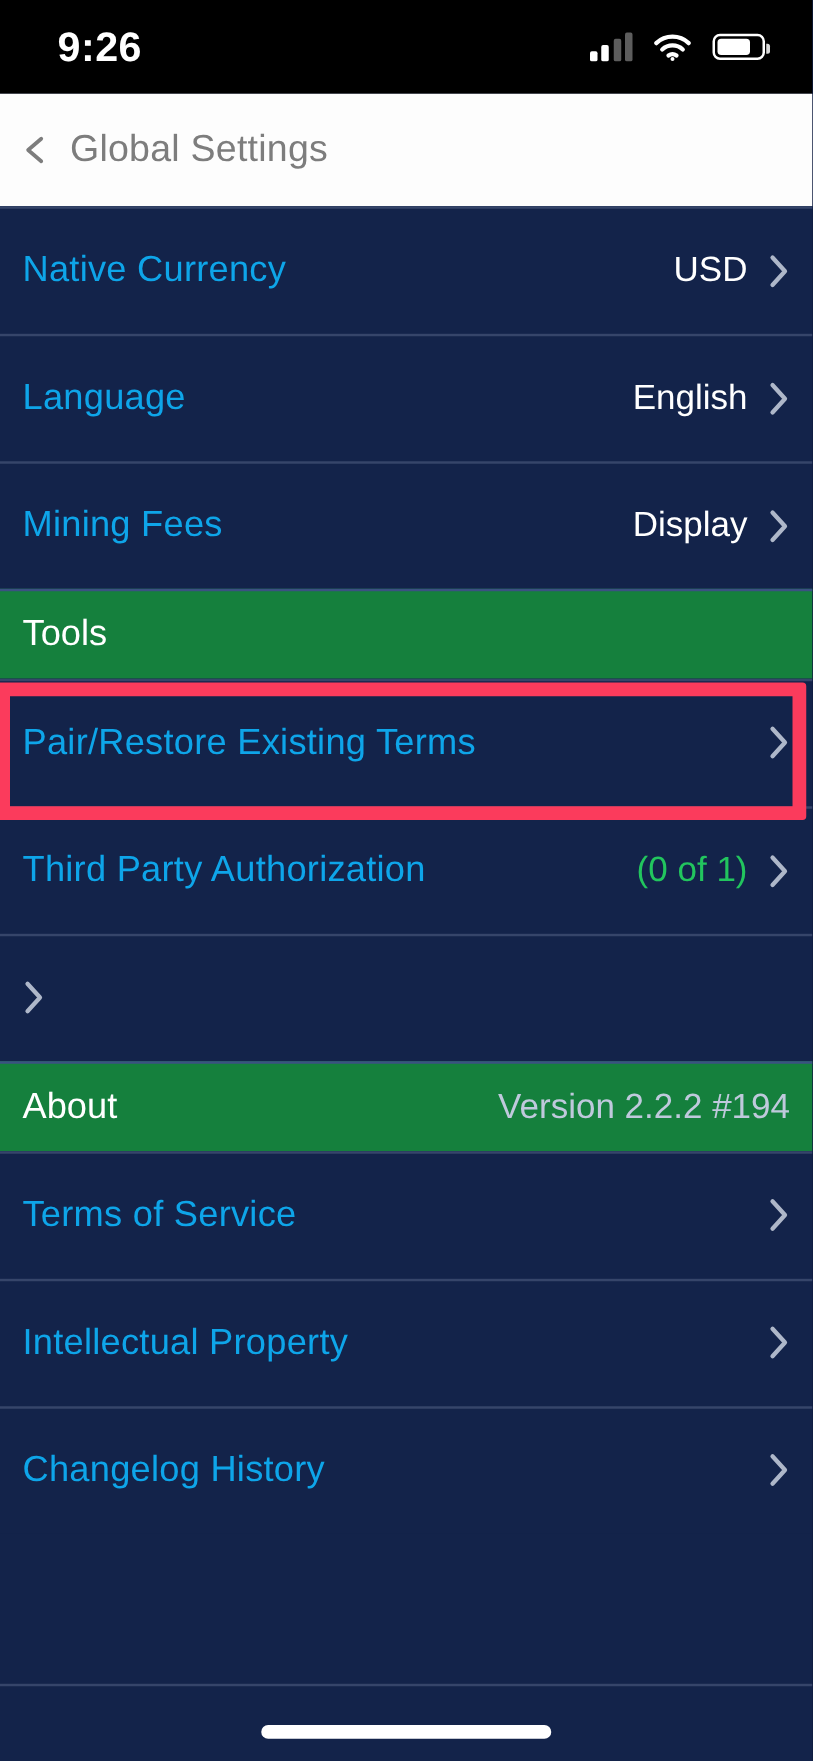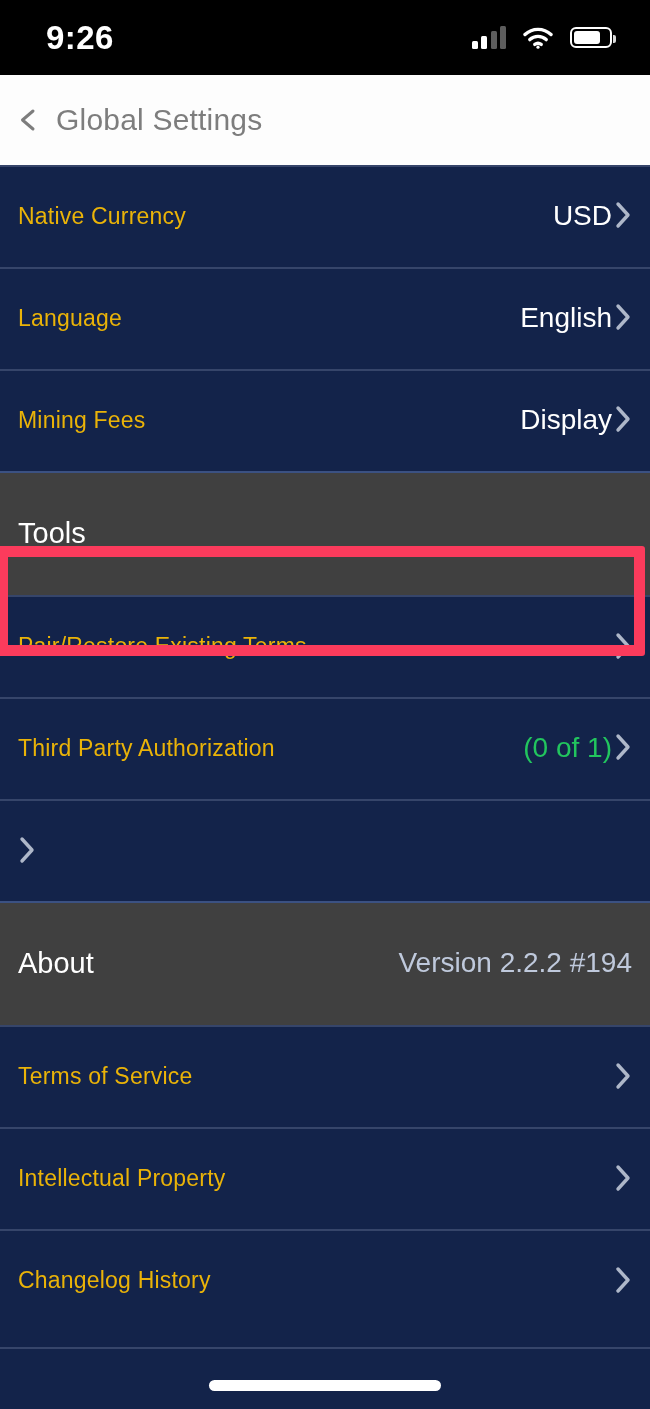--- a/index.html
+++ b/index.html
@@ -48,28 +48,28 @@
     position:relative; height:102px;
     display:flex; align-items:center; justify-content:space-between;
     padding:0 18px 0 18px;
     background:#13234a;
   }
   .row + .row::before, .row::before {
     content:""; position:absolute; top:0; left:0; right:0; height:1.6px;
     background:#36456a;
   }
   .row.first::before { background:#36456a; }
-  .row-label { font-size:23px; color:#eab308; letter-spacing:.2px; }
-  .row-right { display:flex; align-items:flex-start; gap:2px; }
+  .row-label { font-size:29px; color:#0ea5e9; letter-spacing:.2px; }
+  .row-right { display:flex; align-items:flex-end; gap:16px; }
   .row-value { font-size:28px; color:#fff; }
   .row-value.dim { color:#22c55e; }
   .chev { width:18px; height:30px; flex:0 0 auto; }
 
   .section {
-    position:relative; height:124px; background:#404040;
+    position:relative; height:72px; background:#15803d;
     display:flex; align-items:center; justify-content:space-between;
     padding:0 18px;
   }
   .section::before{
     content:""; position:absolute; top:0; left:0; right:0; height:1.6px; background:#3b5182;
   }
   .section-label { font-size:29px; color:#fff; }
   .section-value { font-size:28px; color:#bfc9dc; }
 
   

